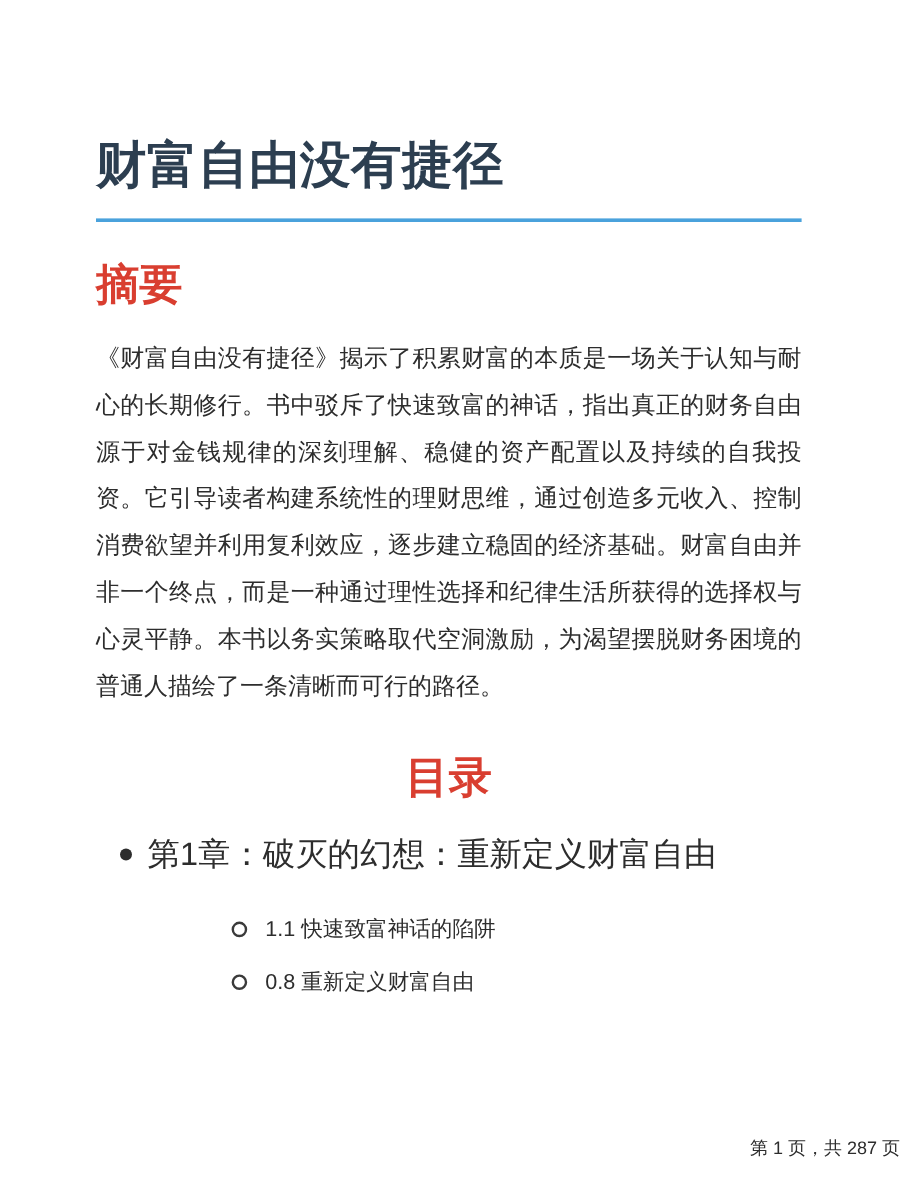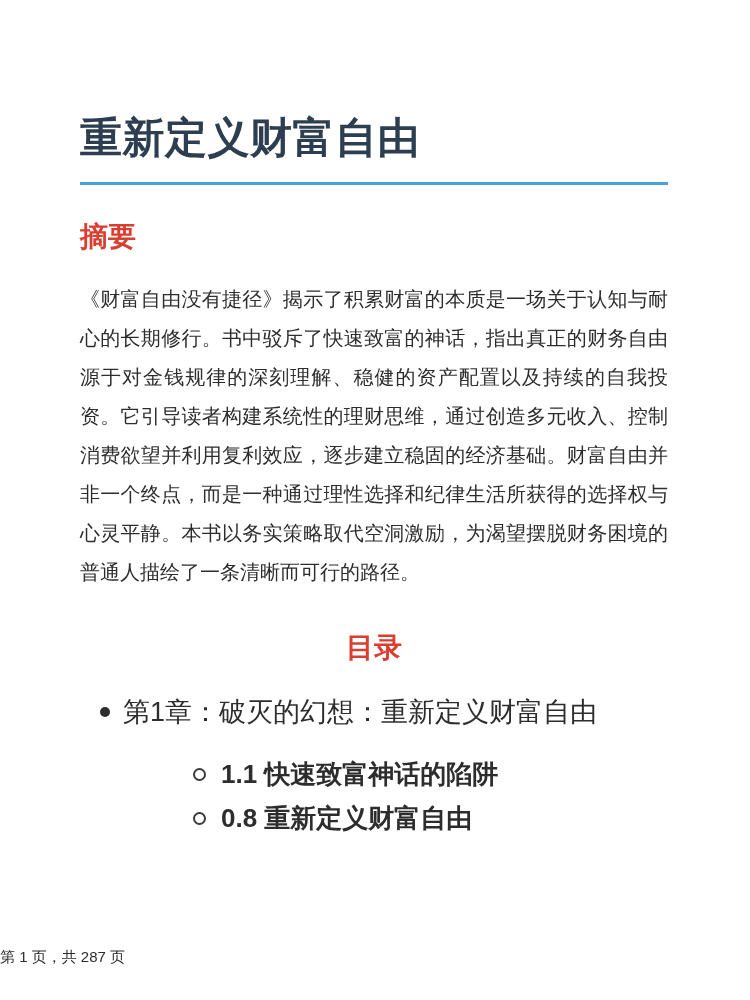--- a/index.html
+++ b/index.html
@@ -23,21 +23,21 @@
     letter-spacing: 0.5px;
   }
   .title-divider {
     margin: 18px 0 0 0;
     border: none;
     border-top: 3px solid var(--color-divider, #4aa2dc);
     height: 0;
   }
   .section-heading {
     margin: 0;
-    font-size: 28px;
+    font-size: 36px;
     line-height: 38px;
     font-weight: 700;
     color: var(--color-heading, #d93e30);
   }
   .abstract-heading { margin-top: 33px; }
   .abstract-body {
     margin: 24px 0 0 0;
     font-size: 20px;
     line-height: 39px;
     text-align: justify;
@@ -58,54 +58,53 @@
     top: 13px;
     width: 10px;
     height: 10px;
     border-radius: 50%;
     background: var(--color-body-text, #2d2d2d);
   }
   .toc-sublist { list-style: none; margin: 27px 0 0 0; padding: 0; }
   .toc-item-l2 {
     position: relative;
     padding-left: 98px;
-    font-size: 26px;
+    font-size: 18px;
     line-height: 34px;
     margin-top: 10px;
     color: var(--color-body-text, #2d2d2d);
-    font-weight: bold;
   }
   .toc-item-l2:first-child { margin-top: 0; }
   .bullet-circle {
     position: absolute;
     left: 70px;
     top: 11px;
     width: 9px;
     height: 9px;
     border: 2px solid #3a3a3a;
     border-radius: 50%;
     background: transparent;
   }
   .page-footer {
     position: absolute;
     left: 0;
     right: 0;
     bottom: 33px;
-    text-align: left;
+    text-align: right;
     font-size: 15px;
     color: var(--color-footer-text, #2d2d2d);
   }
 </style>
 </head>
 <body>
 
 <div class="page">
   <div class="content">
 
-    <h1 class="doc-title">重新定义财富自由</h1>
+    <h1 class="doc-title">财富自由没有捷径</h1>
 
     <hr class="title-divider">
 
     <h2 class="section-heading abstract-heading">摘要</h2>
 
     <p class="abstract-body">《财富自由没有捷径》揭示了积累财富的本质是一场关于认知与耐心的长期修行。书中驳斥了快速致富的神话，指出真正的财务自由源于对金钱规律的深刻理解、稳健的资产配置以及持续的自我投资。它引导读者构建系统性的理财思维，通过创造多元收入、控制消费欲望并利用复利效应，逐步建立稳固的经济基础。财富自由并非一个终点，而是一种通过理性选择和纪律生活所获得的选择权与心灵平静。本书以务实策略取代空洞激励，为渴望摆脱财务困境的普通人描绘了一条清晰而可行的路径。</p>
 
     <h2 class="section-heading toc-heading">目录</h2>
 
     <ul class="toc-list">

